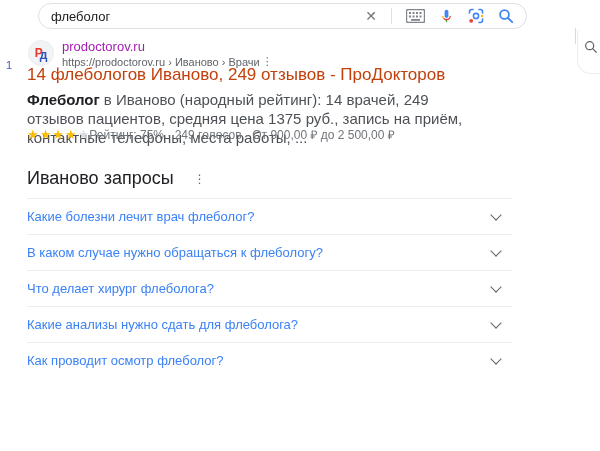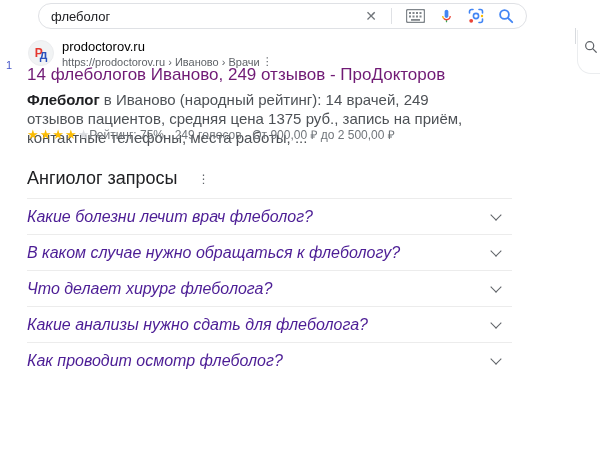--- a/index.html
+++ b/index.html
@@ -28,38 +28,38 @@
   .marker { position:absolute; font-size:11px; color:#4757c8; }
   .m1 { left:6px; top:59px; }
   .m2 { left:5px; top:409px; }
 
   
   .favicon { position:absolute; left:28px; top:40px; width:26px; height:26px; border-radius:50%;
     background:#f1f3f4; border:1px solid #ecedef; display:flex; align-items:center; justify-content:center;
     font-weight:bold; font-size:12px; }
   .fav-p { color:#e5372f; }
   .fav-d { color:#2b50bd; margin-left:-3px; margin-top:4px; }
-  .site-name { position:absolute; left:62px; top:40px; font-size:13px; color:#000000; line-height:14px; }
+  .site-name { position:absolute; left:62px; top:40px; font-size:13px; color:#a21caf; line-height:14px; }
   .crumb { position:absolute; left:62px; top:55px; font-size:11px; color:#5f6368; display:flex; align-items:center; gap:2px; }
   .dots { color:#5f6368; font-size:11px; letter-spacing:0; }
-  .result-title { position:absolute; left:27px; top:65px; font-size:17px; color:#701a75; text-decoration:none; white-space:nowrap; cursor:pointer; }
+  .result-title { position:absolute; left:27px; top:65px; font-size:17px; color:#c2410c; text-decoration:none; white-space:nowrap; cursor:pointer; }
   .snippet { position:absolute; left:27px; top:90px; width:452px; font-size:15px; line-height:19px; color:#4d5156; }
   .snippet b { color:#202124; }
   .rating-row { position:absolute; left:27px; top:126px; font-size:12px; color:#70757a; display:flex; align-items:center; }
   .stars-filled { color:#fbbc04; font-size:13px; letter-spacing:1px; }
   .stars-empty { color:#dadce0; font-size:13px; }
   .rating-text { margin-left:0; }
 
   
   .rel-head { position:absolute; left:27px; top:168px; font-size:18px; color:#202124; display:flex; align-items:center; }
   .rel-head .dots { margin-left:20px; font-size:12px; cursor:pointer; }
   .q-list { position:absolute; left:27px; top:198px; width:485px; }
   .q-row { height:36px; display:flex; align-items:center; justify-content:space-between;
     border-top:1px solid #ececec; cursor:pointer; }
-  .q-text { font-size:16px; color:#4c1d95;font-style:italic; }
+  .q-text { font-size:13px; color:#3b82f6; }
   .chev { width:8px; height:8px; border-right:1.6px solid #5f6368; border-bottom:1.6px solid #5f6368;
     transform:rotate(45deg); margin-right:12px; margin-top:-4px; }
 
   
   .footer-line { position:absolute; left:28px; top:417px; width:408px; height:1px; background:#d9dbde; }
   .leave-review { position:absolute; left:443px; top:411px; font-size:10px; color:#70757a; cursor:pointer;margin-top:41px; }
 </style>
 </head>
 <body>
 
@@ -135,21 +135,21 @@
   <div class="snippet">
     <b>Флеболог</b><span> в Иваново (народный рейтинг): 14 врачей, 249 отзывов пациентов, средняя цена 1375 руб., запись на приём, контактные телефоны, места работы, ...</span>
   </div>
   <div class="rating-row">
     <span class="stars-filled">★★★★</span>
     <span class="stars-empty">★</span>
     <span class="rating-text">Рейтинг: 75% · 249 голосов · От 900,00 ₽ до 2 500,00 ₽</span>
   </div>
 
   <div class="rel-head">
-    <span>Ангиолог запросы</span>
+    <span>Иваново запросы</span>
     <span class="dots">⋮</span>
   </div>
   <div class="q-list">
     <div class="q-row">
       <span class="q-text">Какие болезни лечит врач флеболог?</span>
       <span class="chev"></span>
     </div>
     <div class="q-row">
       <span class="q-text">В каком случае нужно обращаться к флебологу?</span>
       <span class="chev"></span>

